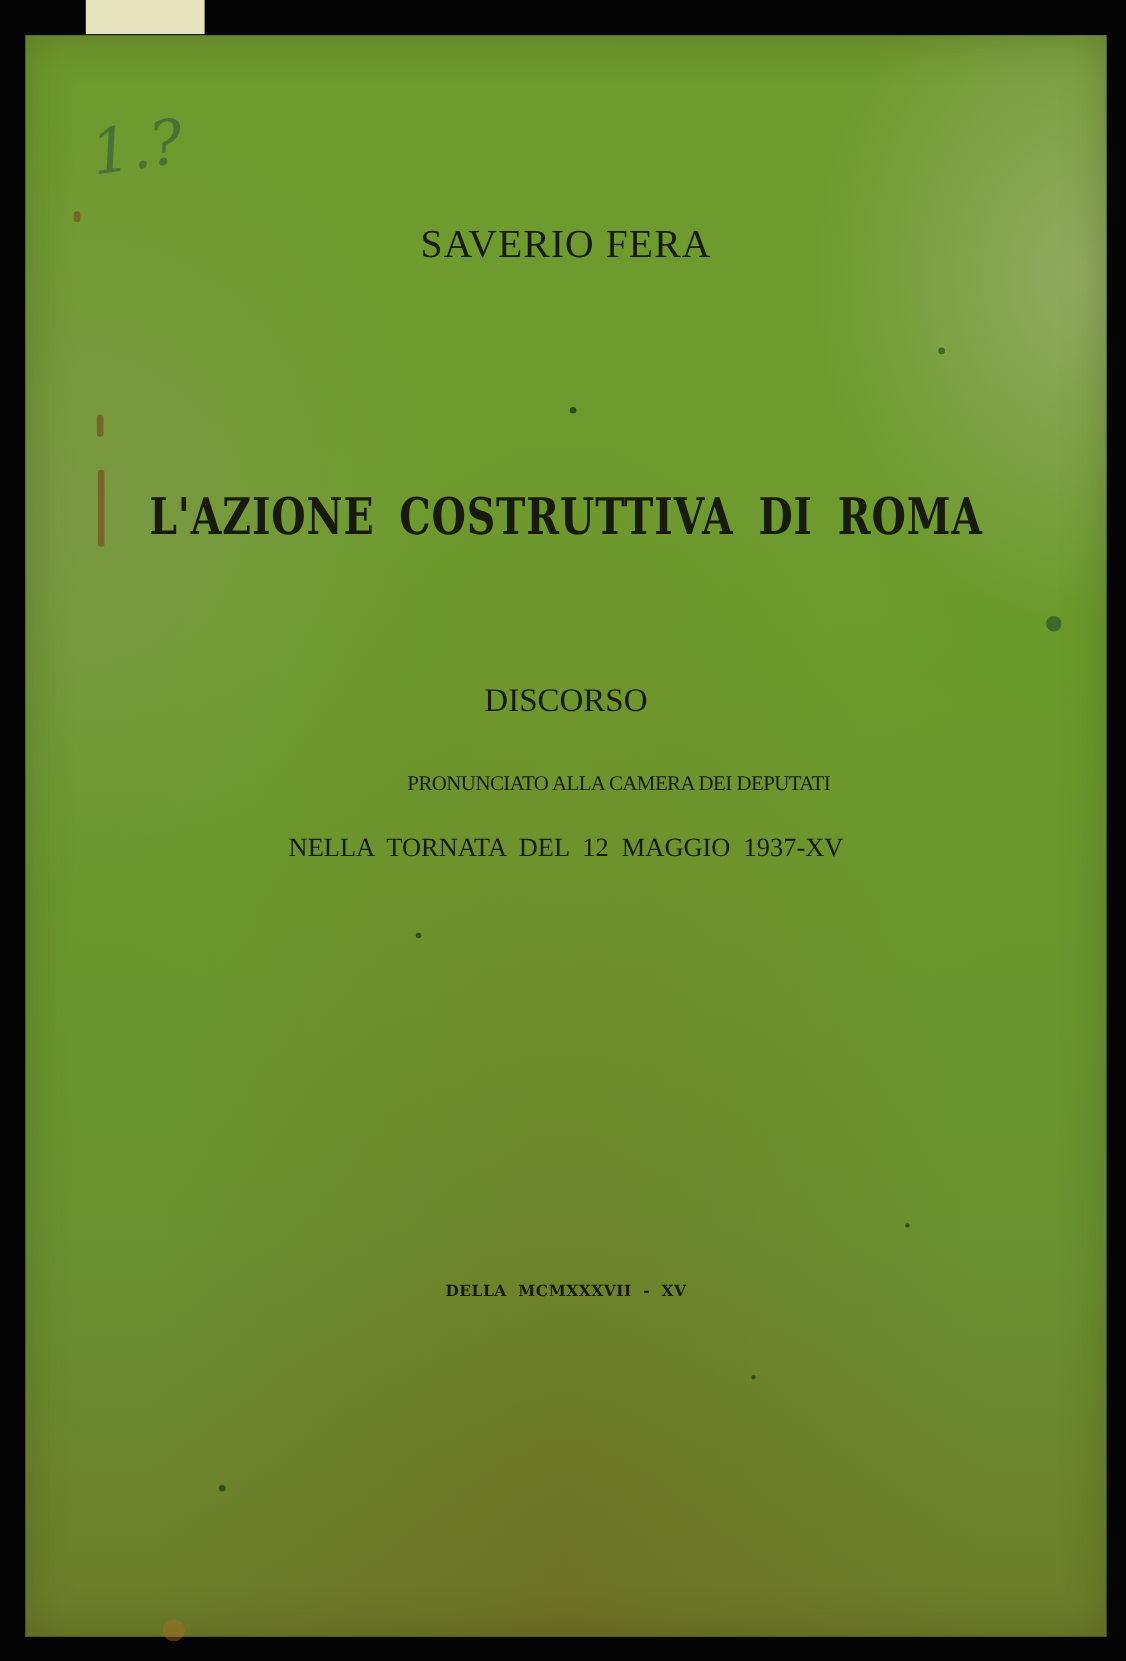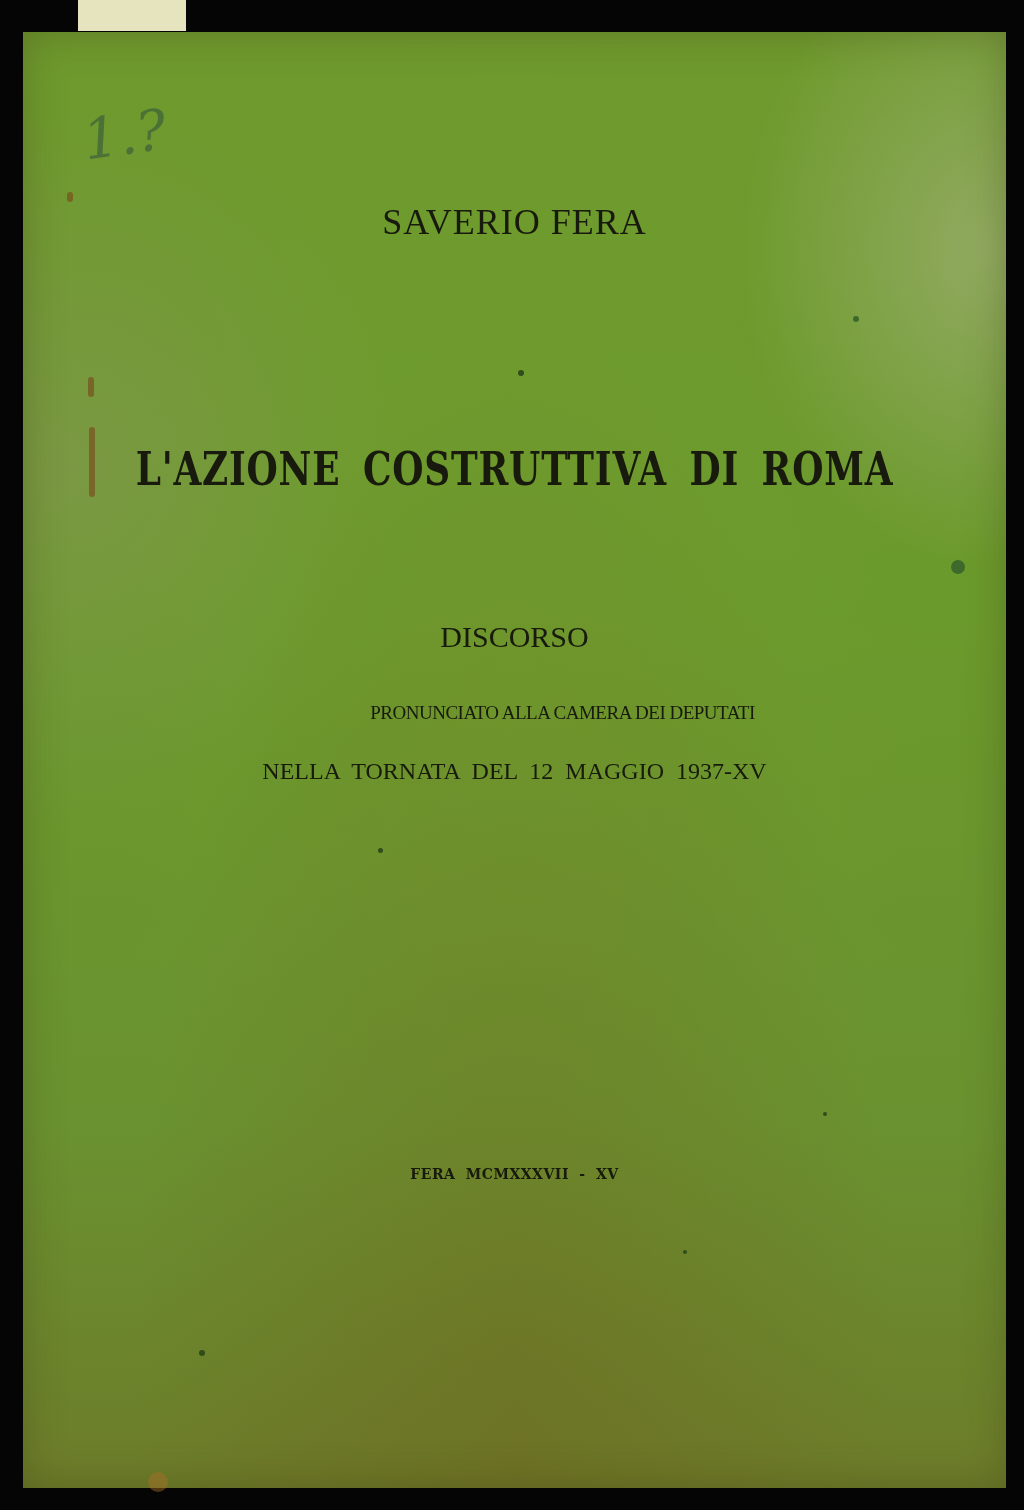--- a/index.html
+++ b/index.html
@@ -87,14 +87,14 @@
   <div class="handwriting">1.?</div>
 
   <div class="text-block author">SAVERIO FERA</div>
 
   <div class="text-block title">L'AZIONE COSTRUTTIVA DI ROMA</div>
 
   <div class="text-block subtitle">DISCORSO</div>
   <div class="text-block line1">PRONUNCIATO ALLA CAMERA DEI DEPUTATI</div>
   <div class="text-block line2">NELLA TORNATA DEL 12 MAGGIO 1937-XV</div>
 
-  <div class="text-block pub2">FERA MCMXXXVII - XV</div>
+  <div class="text-block pub2">DELLA MCMXXXVII - XV</div>
 </div>
 
 </body></html>

